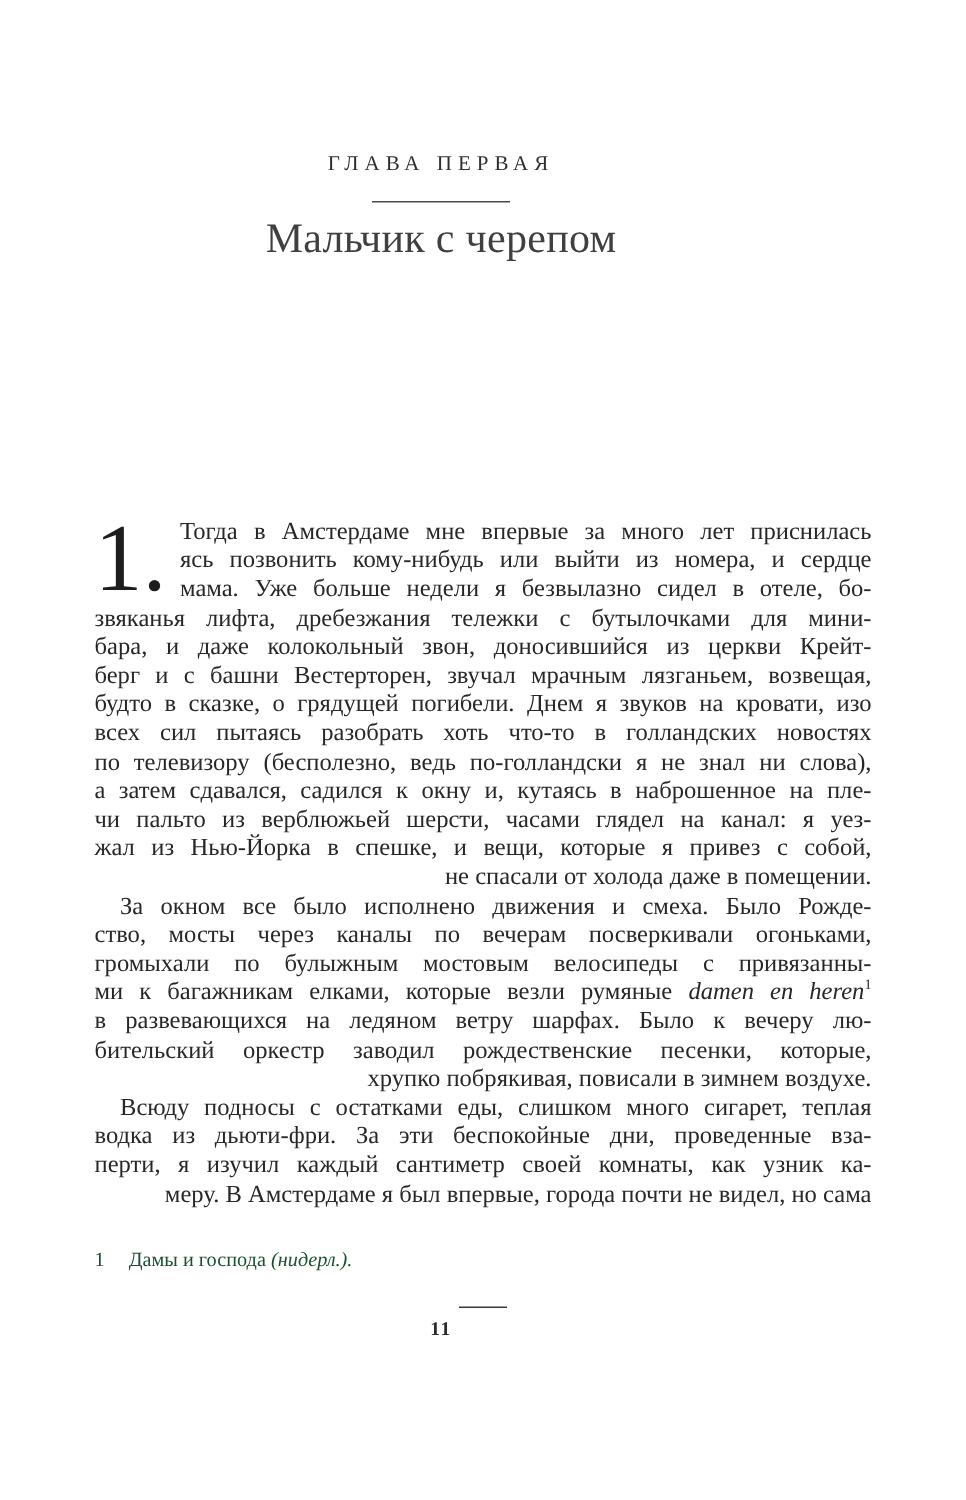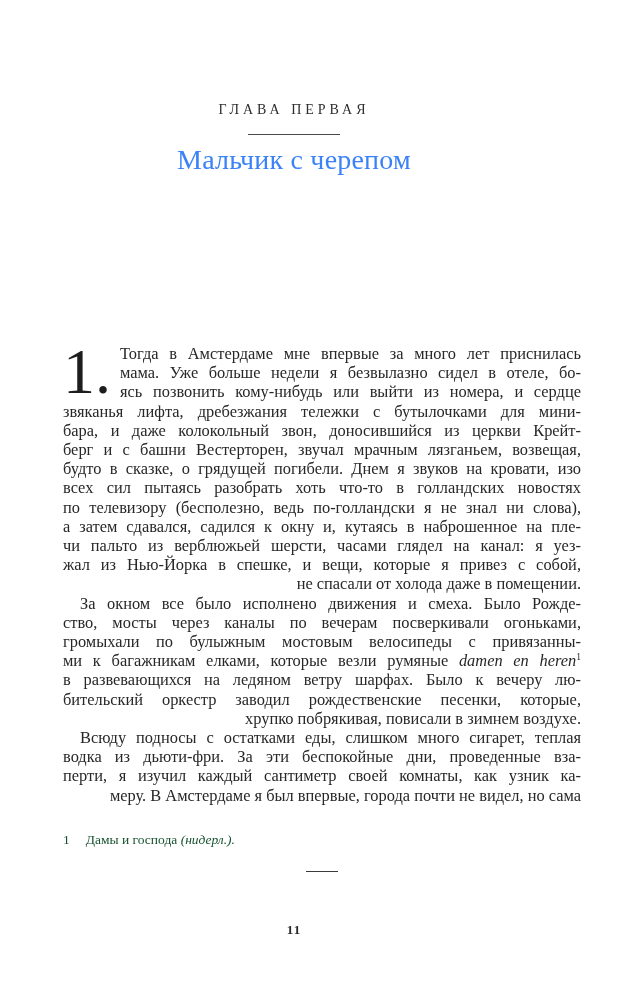--- a/index.html
+++ b/index.html
@@ -30,21 +30,21 @@
   .head-rule {
     width: 92px;
     border-top: 1px solid #4a4a4a;
     margin: 16px auto 0 auto;
     height: 0;
   }
   .chapter-title {
     margin-top: 9px;
     font-size: 28px;
     font-weight: normal;
-    color: #3b82f6;
+    color: #404040;
     letter-spacing: 0.2px;
   }
   
   .body-text {
     position: absolute;
     left: 63px; top: 344px;
     width: 518px;
     font-size: 16.4px;
     line-height: 19.2px;
     color: #272727;
@@ -91,40 +91,39 @@
     height: 0;
   }
   .page-number {
     position: absolute;
     top: 878px; left: 0; right: 0;
     text-align: center;
     font-size: 13px;
     font-weight: bold;
     letter-spacing: 1px;
     color: #2a2a2a;
-    margin-top: 44px;
   }
 </style>
 </head>
 <body>
 
 <div class="page">
 
   <header class="chapter-head">
     <div class="chapter-label">ГЛАВА ПЕРВАЯ</div>
     <div class="head-rule"></div>
     <h1 class="chapter-title">Мальчик с черепом</h1>
   </header>
 
   <main class="body-text" id="paragraphs">
       <div class="paragraph">
         <span class="dropcap">1.</span>
         <div class="line"><span>Тогда в Амстердаме мне впервые за много лет приснилась</span></div>
+        <div class="line"><span>ясь позвонить кому-нибудь или выйти из номера, и сердце</span></div>
         <div class="line"><span>мама. Уже больше недели я безвылазно сидел в отеле, бо-</span></div>
-        <div class="line"><span>ясь позвонить кому-нибудь или выйти из номера, и сердце</span></div>
         <div class="line"><span>звяканья лифта, дребезжания тележки с бутылочками для мини-</span></div>
         <div class="line"><span>бара, и даже колокольный звон, доносившийся из церкви Крейт-</span></div>
         <div class="line"><span>берг и с башни Вестерторен, звучал мрачным лязганьем, возвещая,</span></div>
         <div class="line"><span>будто в сказке, о грядущей погибели. Днем я звуков на кровати, изо</span></div>
         <div class="line"><span>всех сил пытаясь разобрать хоть что-то в голландских новостях</span></div>
         <div class="line"><span>по телевизору (бесполезно, ведь по-голландски я не знал ни слова),</span></div>
         <div class="line"><span>а затем сдавался, садился к окну и, кутаясь в наброшенное на пле-</span></div>
         <div class="line"><span>чи пальто из верблюжьей шерсти, часами глядел на канал: я уез-</span></div>
         <div class="line"><span>жал из Нью-Йорка в спешке, и вещи, которые я привез с собой,</span></div>
         <div class="line last"><span>не спасали от холода даже в помещении.</span></div>

